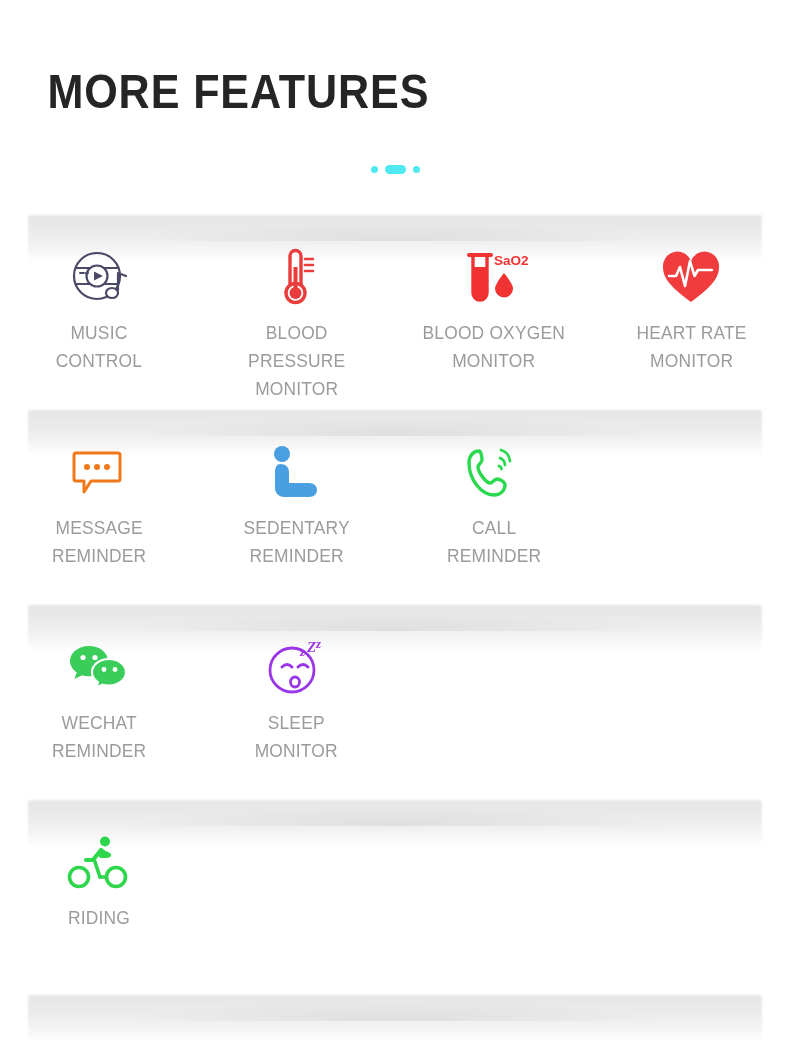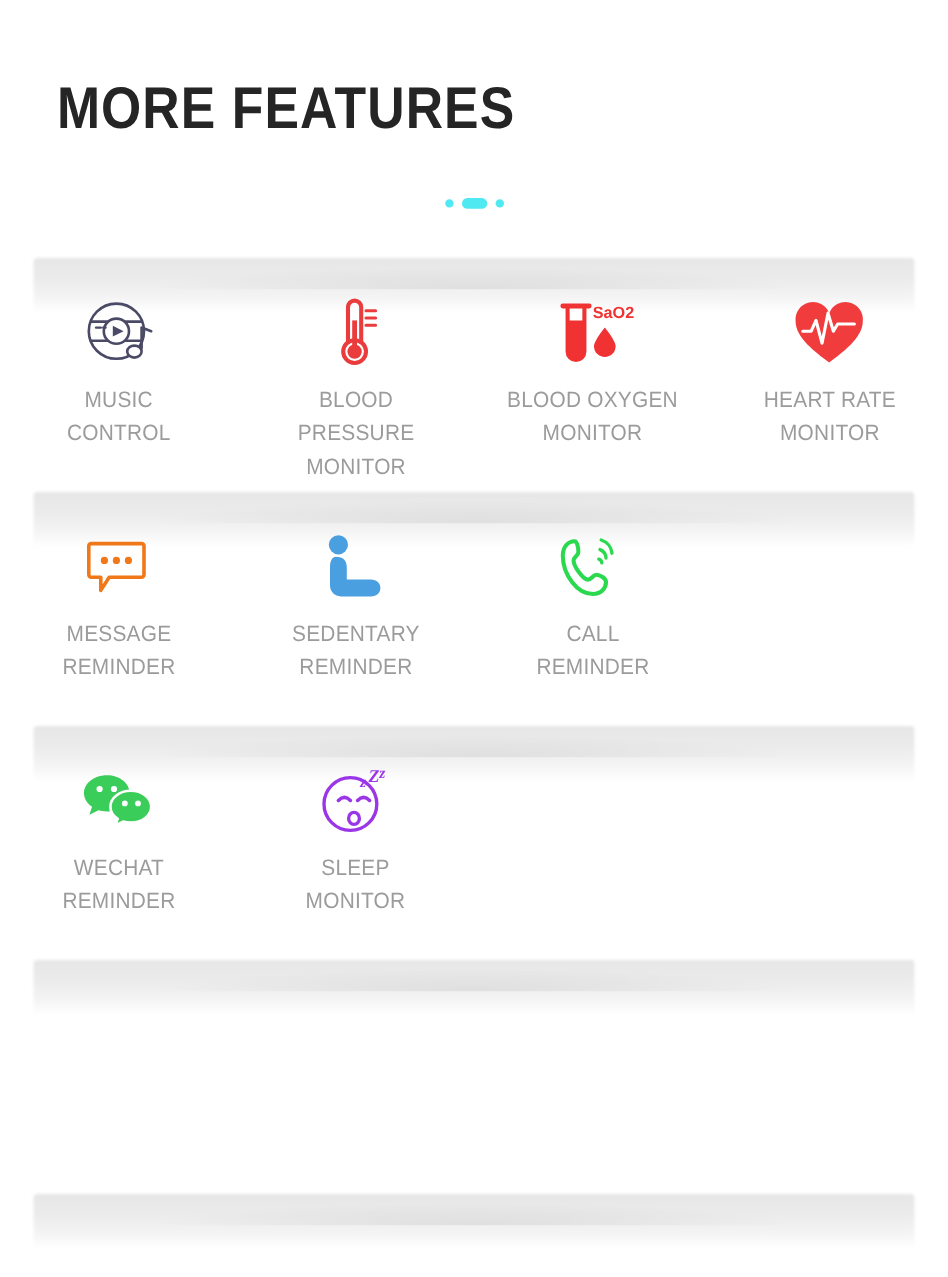--- a/index.html
+++ b/index.html
@@ -244,20 +244,34 @@
         </div>
 
       </div>
     </div>
 
     <div class="row">
       <div class="cells">
 
 
 
+        <div class="cell">
+          <div class="icon-wrap">
+            <svg width="62" height="56" viewBox="0 0 62 56" fill="none" stroke="#2dd64a" stroke-width="3.6" stroke-linecap="round" stroke-linejoin="round">
+              <circle cx="11" cy="42" r="9.5"></circle>
+              <circle cx="48" cy="42" r="9.5"></circle>
+              <circle cx="37" cy="6.5" r="5" fill="#2dd64a" stroke="none"></circle>
+              <path d="M18 25 h7 l8 -10 l6 6 h-6" stroke-width="4.2"></path>
+              <path d="M26 24 l6 18" stroke-width="3.6"></path>
+              <path d="M32 42 h6" stroke-width="3.6"></path>
+              <path d="M33 16 l8 4" stroke-width="4.2"></path>
+            </svg>
+          </div>
+          <div class="label">RIDING</div>
+        </div>
 
 
       </div>
     </div>
 
     <div class="row row-last"></div>
 
   </div>
 </div>
 

